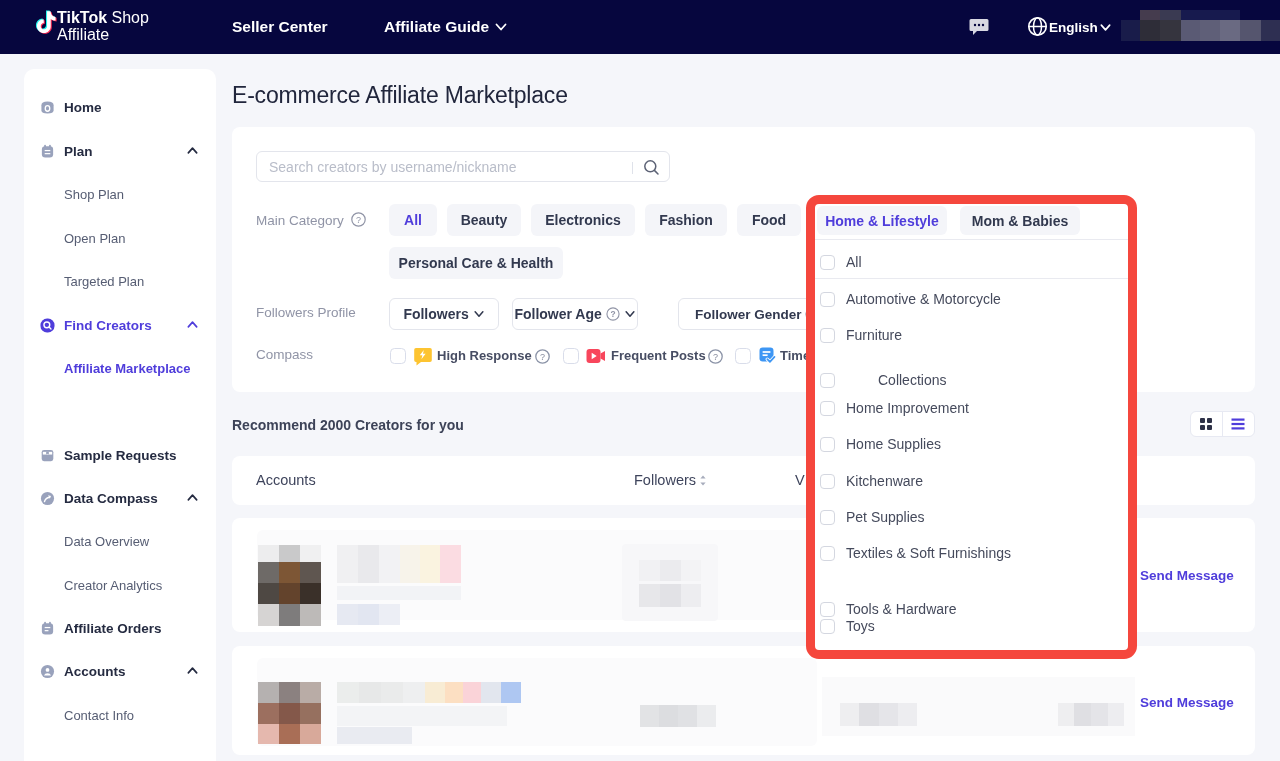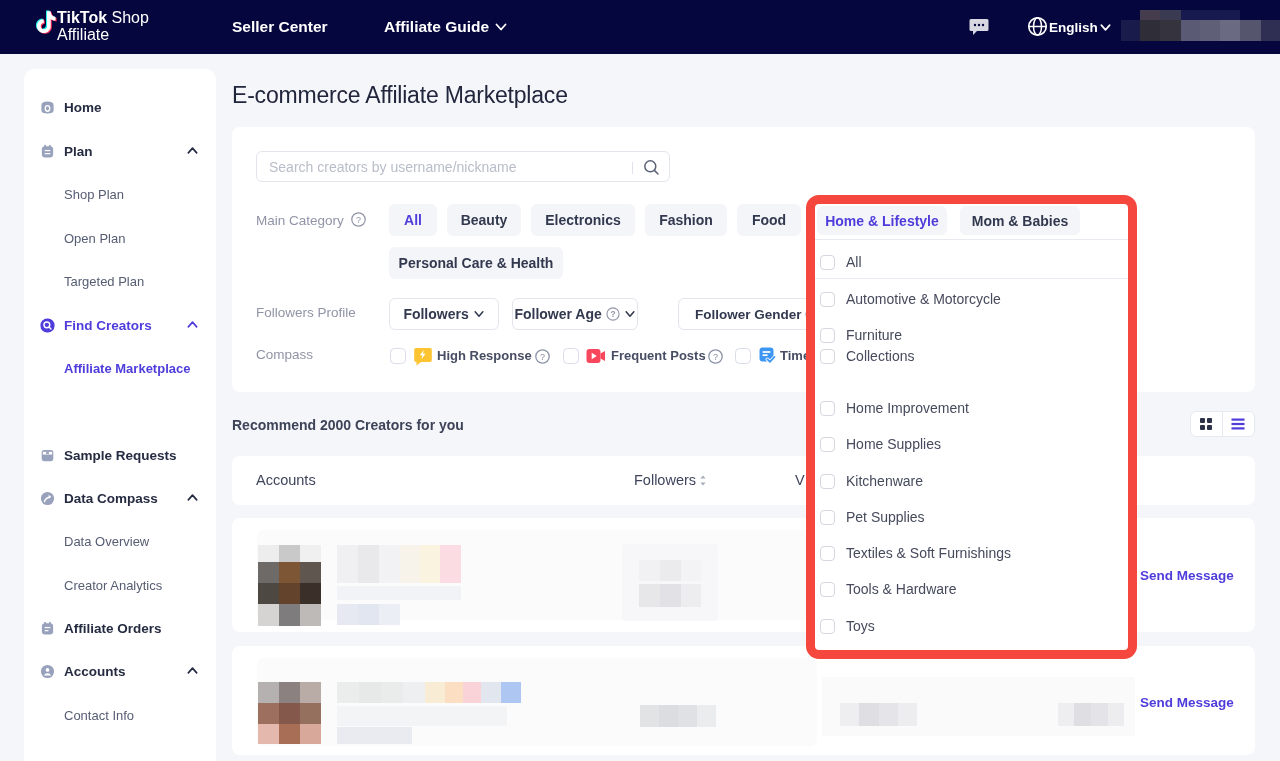--- a/index.html
+++ b/index.html
@@ -411,21 +411,21 @@
     </div>
     <div class="dline" style="top:74px;"></div>
     <div class="ditem" style="top:85px;">
       <span class="cb"></span>
       <span class="lb">Automotive &amp; Motorcycle</span>
     </div>
     <div class="ditem" style="top:121px;">
       <span class="cb"></span>
       <span class="lb">Furniture</span>
     </div>
-    <div class="ditem" style="top:142px;">
+    <div class="ditem" style="top:166px;gap:32px;">
       <span class="cb"></span>
       <span class="lb">Collections</span>
     </div>
     <div class="ditem" style="top:194px;">
       <span class="cb"></span>
       <span class="lb">Home Improvement</span>
     </div>
     <div class="ditem" style="top:230px;">
       <span class="cb"></span>
       <span class="lb">Home Supplies</span>
@@ -435,21 +435,21 @@
       <span class="lb">Kitchenware</span>
     </div>
     <div class="ditem" style="top:303px;">
       <span class="cb"></span>
       <span class="lb">Pet Supplies</span>
     </div>
     <div class="ditem" style="top:339px;">
       <span class="cb"></span>
       <span class="lb">Textiles &amp; Soft Furnishings</span>
     </div>
-    <div class="ditem" style="top:375px;">
+    <div class="ditem" style="top:395px;">
       <span class="cb"></span>
       <span class="lb">Tools &amp; Hardware</span>
     </div>
     <div class="ditem" style="top:412px;">
       <span class="cb"></span>
       <span class="lb">Toys</span>
     </div>
   </div>
 
 </body></html>

